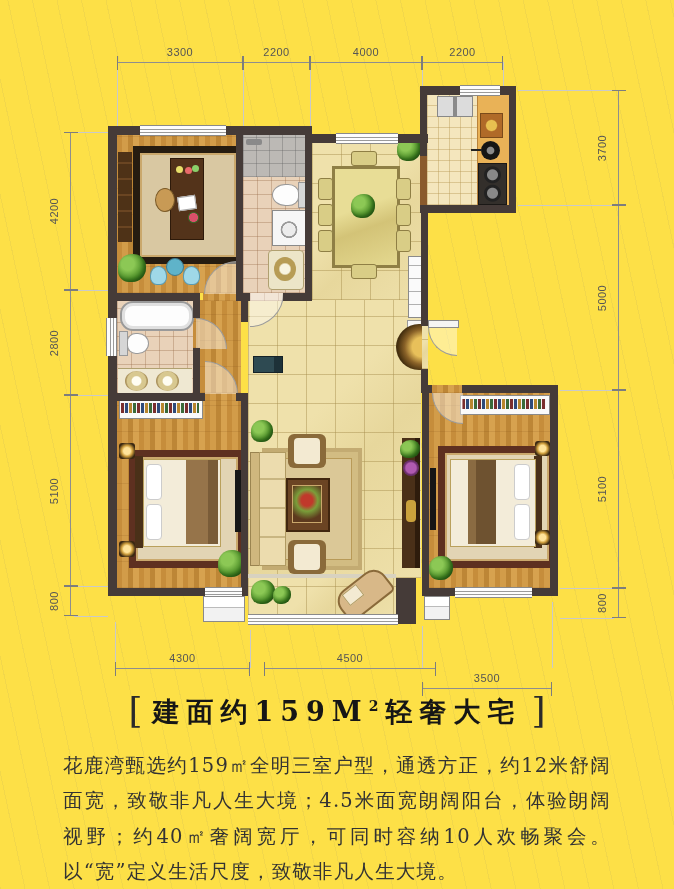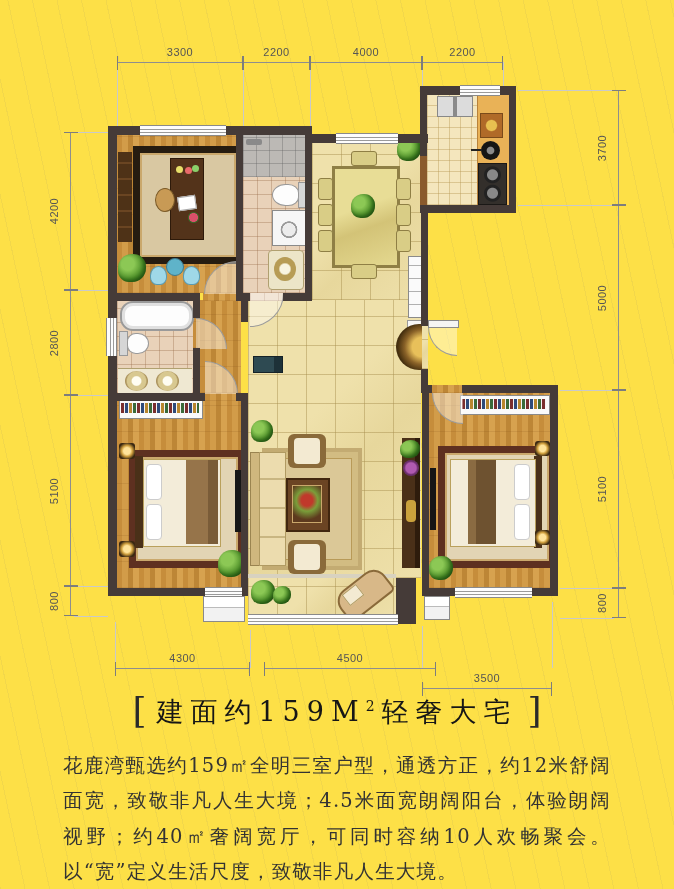--- a/index.html
+++ b/index.html
@@ -49,21 +49,21 @@
   .dh::before{left:0}.dh::after{right:0}
   .dh span{position:absolute;left:50%;top:-17px;transform:translateX(-50%);font-size:11px;color:#555;letter-spacing:.5px}
   .dv{position:absolute;z-index:6;border-left:1px solid #8e8e8e}
   .dv::before,.dv::after{content:"";position:absolute;left:-7px;width:14px;height:1px;background:#7d7d7d}
   .dv::before{top:0}.dv::after{bottom:0}
   .dv span{position:absolute;top:50%;left:-17px;transform:translate(-50%,-50%) rotate(-90deg);font-size:11px;color:#555;white-space:nowrap;letter-spacing:.5px}
   .ext{position:absolute;z-index:0;background:#c9c9c9}
   .title-row{position:absolute;left:0;top:690px;width:674px;text-align:center;z-index:6;
     font-family:"DejaVu Serif","Liberation Serif",serif;color:#161616}
   .title-row .bracket{font-size:36px;font-weight:400;color:#2a2a2a;vertical-align:-2px;padding:0 10px}
-  .title-row .t-main{font-size:27px;font-weight:400;letter-spacing:7px}
+  .title-row .t-main{font-size:27px;font-weight:700;letter-spacing:7px}
   .title-row sup{font-size:14px}
   .desc{position:absolute;left:63px;top:748px;width:548px;z-index:6;
     font-family:"DejaVu Serif","Liberation Serif",serif;
     font-size:19.5px;line-height:1.82;letter-spacing:1.2px;color:#333;text-align:justify}
 </style>
 </head>
 <body>
 
 <div class="canvas">
 

